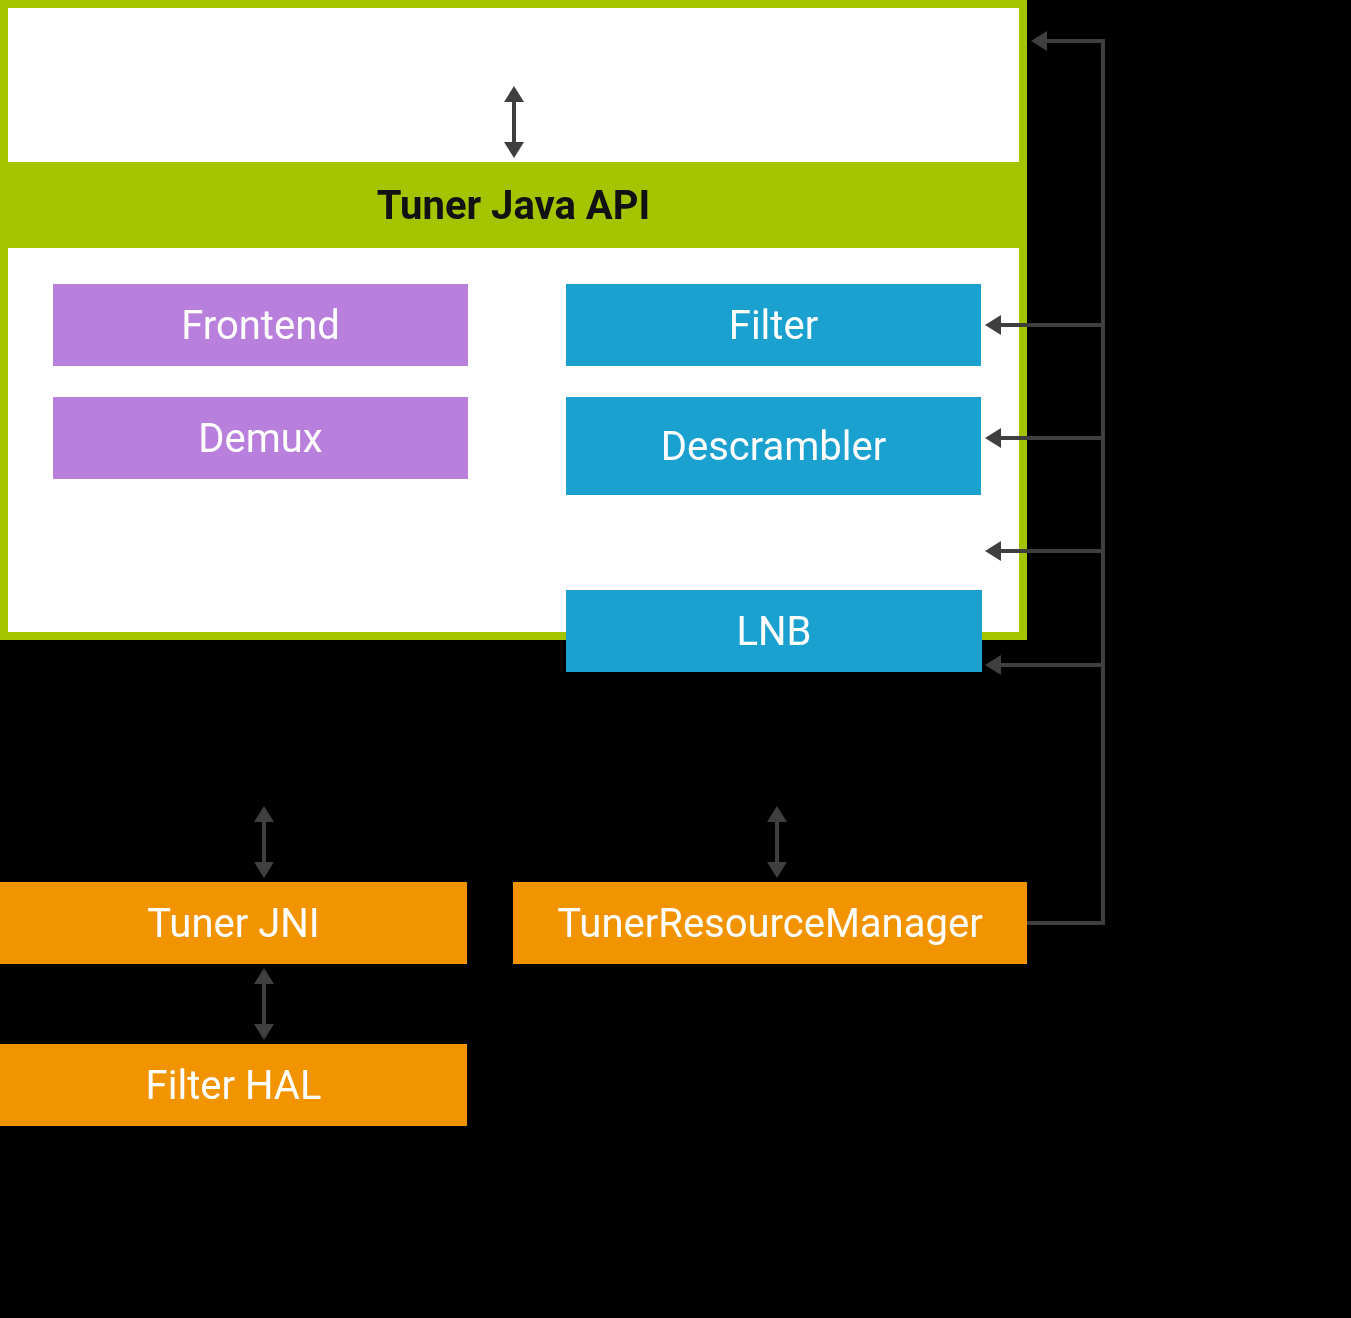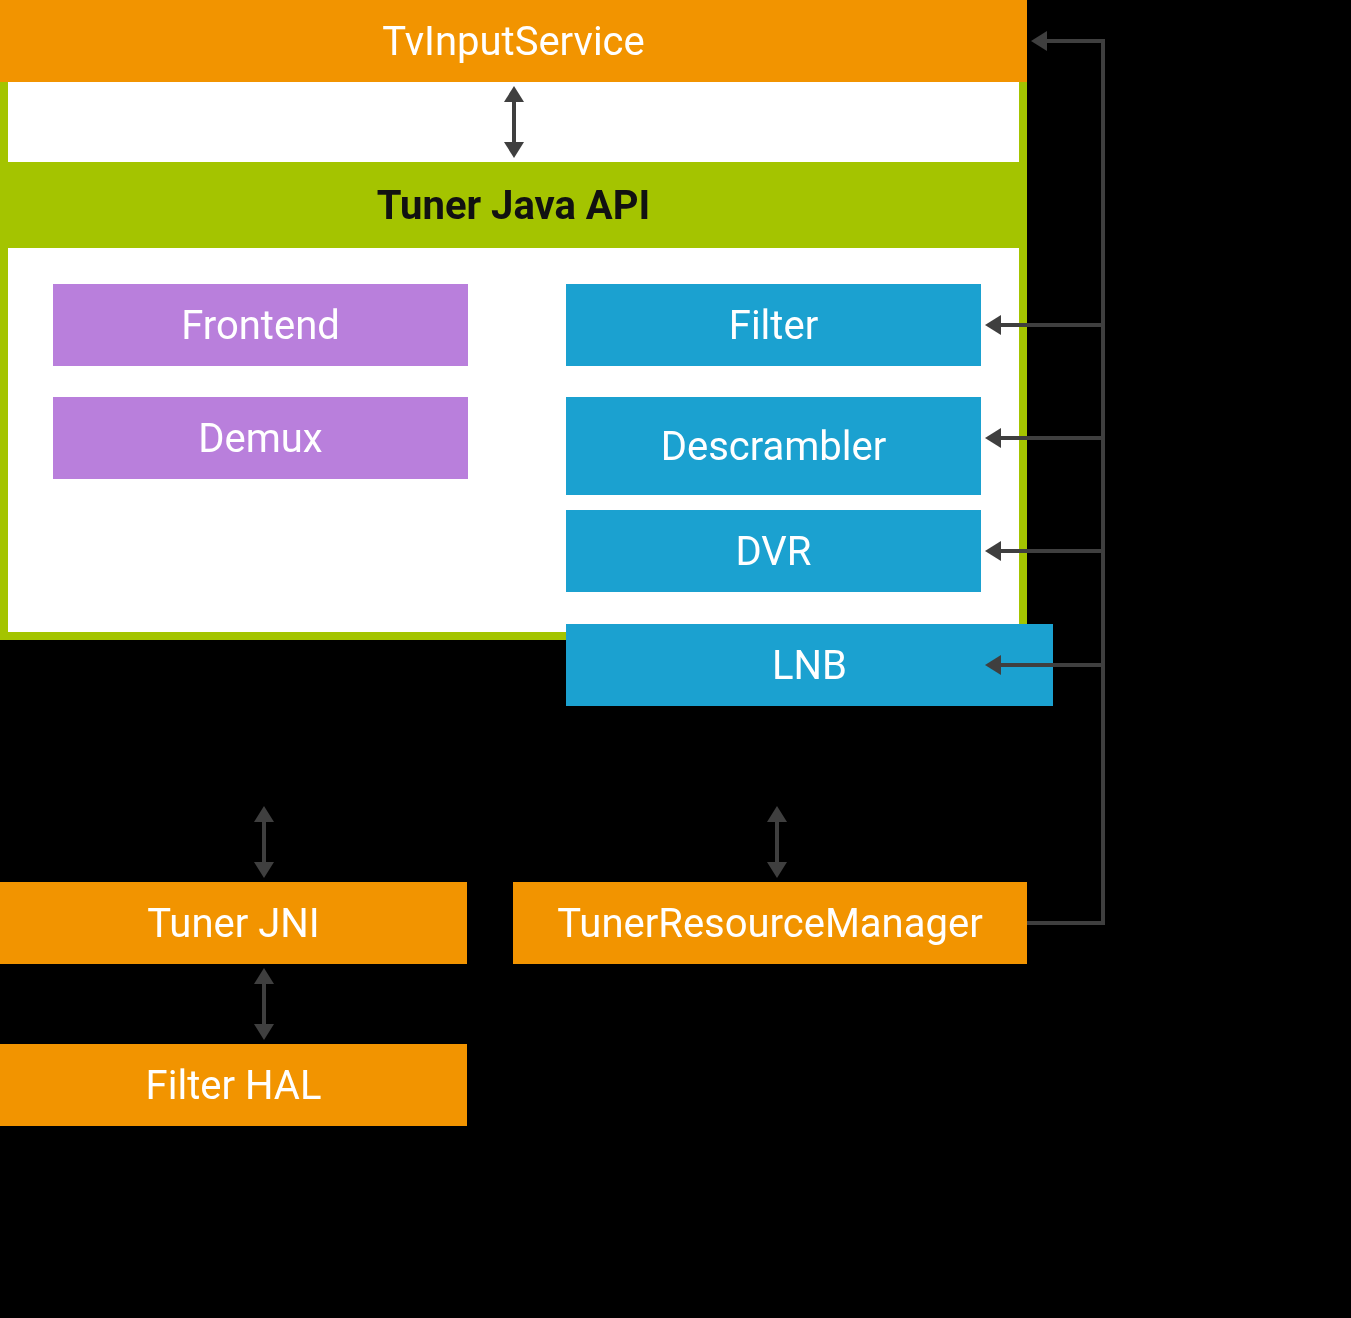--- a/index.html
+++ b/index.html
@@ -49,23 +49,20 @@
   }
   .arrow-up    { border-left: 10px solid transparent; border-right: 10px solid transparent; border-bottom: 16px solid #3f3f3f; }
   .arrow-down  { border-left: 10px solid transparent; border-right: 10px solid transparent; border-top: 16px solid #3f3f3f; }
   .arrow-left  { border-top: 10px solid transparent; border-bottom: 10px solid transparent; border-right: 16px solid #3f3f3f; }
 </style>
 </head>
 <body>
 
 <div class="canvas">
 
-  <div class="box orange" style="left:0; top:0; width:1027px; height:82px;">
-    <span>TvInputService</span>
-  </div>
 
   <div class="arrow-head arrow-up" style="left:504px; top:86px;"></div>
   <div class="line v-line" style="left:512px; top:100px; height:42px;"></div>
   <div class="arrow-head arrow-down" style="left:504px; top:142px;"></div>
 
   <div class="green-border" style="left:0; top:162px; width:1027px; height:640px;"></div>
   <div class="box green-header" style="left:0; top:162px; width:1027px; height:86px;">
     <span>Tuner Java API</span>
   </div>
 
@@ -78,25 +75,22 @@
   </div>
 
   <div class="box cyan" style="left:566px; top:284px; width:415px; height:82px;text-align:center;">
     <span>Filter</span>
   </div>
 
   <div class="box cyan" style="left:566px; top:397px; width:415px; height:98px;">
     <span>Descrambler</span>
   </div>
 
-  <div class="box cyan" style="left:566px; top:510px; width:415px; height:82px;">
-    <span>DVR</span>
-  </div>
 
-  <div class="box cyan" style="left:566px; top:624px; width:487px; height:82px;">
+  <div class="box cyan" style="left:566px; top:590px; width:416px; height:82px;">
     <span>LNB</span>
   </div>
 
   <div class="arrow-head arrow-up" style="left:254px; top:806px;"></div>
   <div class="line v-line" style="left:262px; top:820px; height:42px;"></div>
   <div class="arrow-head arrow-down" style="left:254px; top:862px;"></div>
 
   <div class="arrow-head arrow-up" style="left:767px; top:806px;"></div>
   <div class="line v-line" style="left:775px; top:820px; height:42px;"></div>
   <div class="arrow-head arrow-down" style="left:767px; top:862px;"></div>

